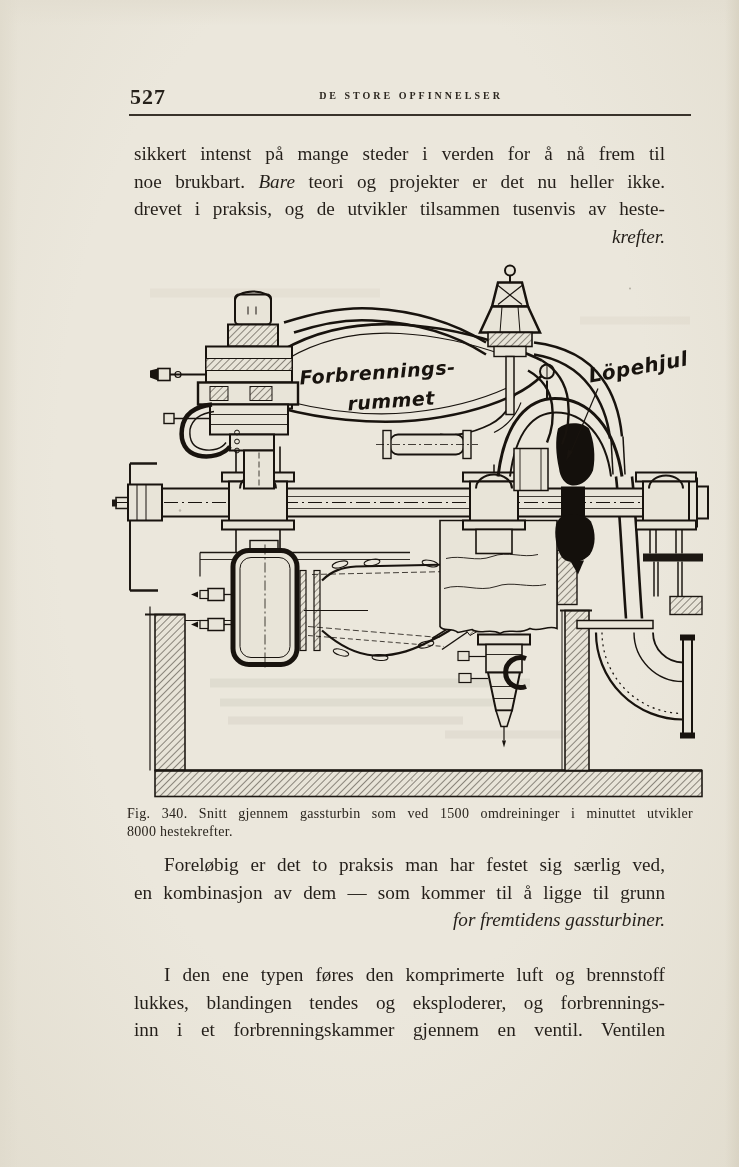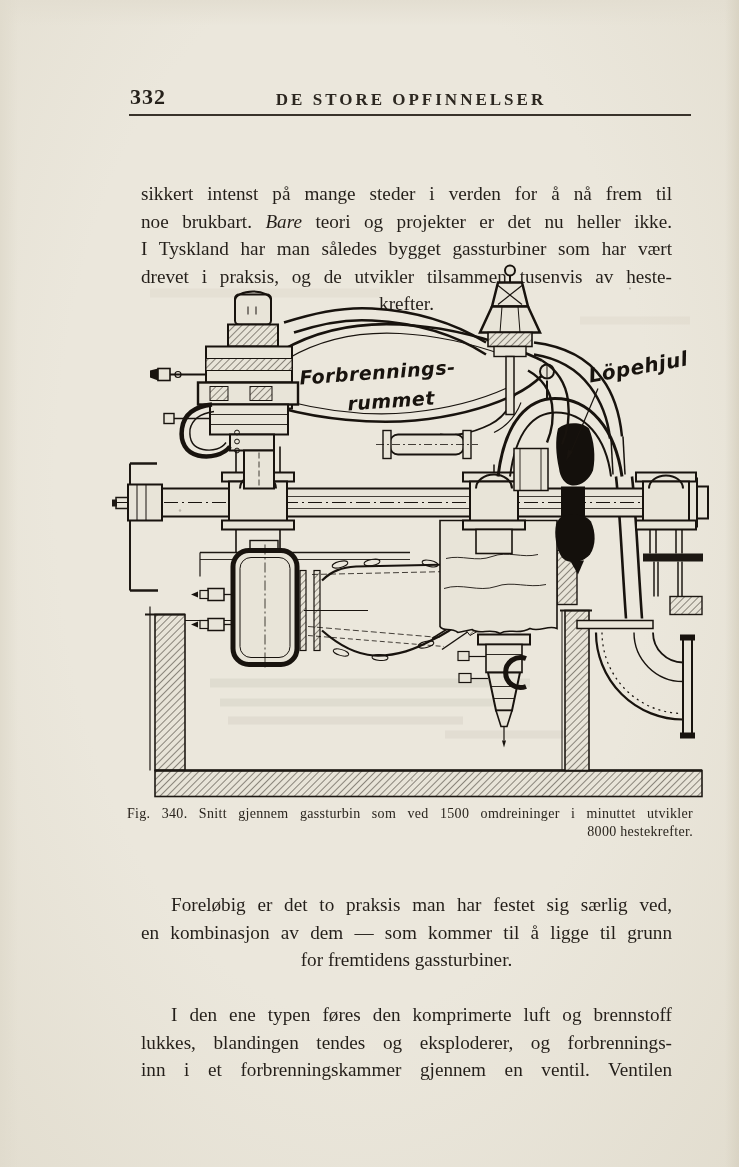--- a/index.html
+++ b/index.html
@@ -15,55 +15,54 @@
     font-family:"Liberation Serif", serif;
     color:#241f1a;
     overflow:hidden;
   }
   .pgnum{
     position:absolute;left:130px;top:84px;
     font-size:22px;font-weight:bold;letter-spacing:1px;color:#26211b;
   }
   .runhead{
     position:absolute;left:131px;top:90px;width:560px;
-    text-align:center;font-size:17px;font-weight:bold;
+    text-align:center;font-size:10px;font-weight:bold;
     letter-spacing:3px;color:#2c2720;
   }
   .rule{
     position:absolute;left:129px;top:114px;width:562px;height:2px;
     background:#39332b;
   }
-  .col{position:absolute;left:141px;width:531px;margin-top:40px;}
+  .col{position:absolute;left:134px;width:531px;}
   .body-text{font-size:19.2px;line-height:27.5px;}
   .jline{text-align:justify;text-align-last:justify;white-space:normal;}
-  .lline{text-align:center;}
+  .lline{text-align:right;font-style:italic;}
   .ind{padding-left:30px;}
   .it{font-style:italic;}
   .figwrap{position:absolute;left:110px;top:258px;width:600px;height:546px;}
   .caption{
     position:absolute;left:127px;top:806px;width:566px;
     font-size:14px;line-height:16.5px;letter-spacing:.3px;color:#2a251e;
   }
   .cap1{text-align:justify;text-align-last:justify;}
-  .cap2{text-align:right;margin-top:1px;}
+  .cap2{text-align:left;margin-top:1px;}
   svg text{font-family:"DejaVu Sans", sans-serif;}
 </style>
 </head>
 <body>
 
 <div class="page">
 
-  <div class="pgnum">332</div>
+  <div class="pgnum">527</div>
   <div class="runhead">DE STORE OPFINNELSER</div>
   <div class="rule"></div>
 
   <div class="col body-text" style="top:140px;">
     <div class="jline">sikkert intenst på mange steder i verden for å nå frem til</div>
     <div class="jline"><span>noe brukbart.</span> <span class="it">Bare</span> <span>teori og projekter er det nu heller ikke.</span></div>
-    <div class="jline">I Tyskland har man således bygget gassturbiner som har vært</div>
     <div class="jline">drevet i praksis, og de utvikler tilsammen tusenvis av heste-</div>
     <div class="lline">krefter.</div>
   </div>
 
   <div class="figwrap">
   <svg viewBox="0 0 600 545" width="600" height="546">
     <defs>
       <pattern id="ha" width="5" height="5" patternTransform="rotate(45)" patternUnits="userSpaceOnUse">
         <rect width="5" height="5" fill="#e8e4d8"></rect>
         <line x1="0" y1="0" x2="0" y2="5" stroke="#3a342b" stroke-width="1.1"></line>

